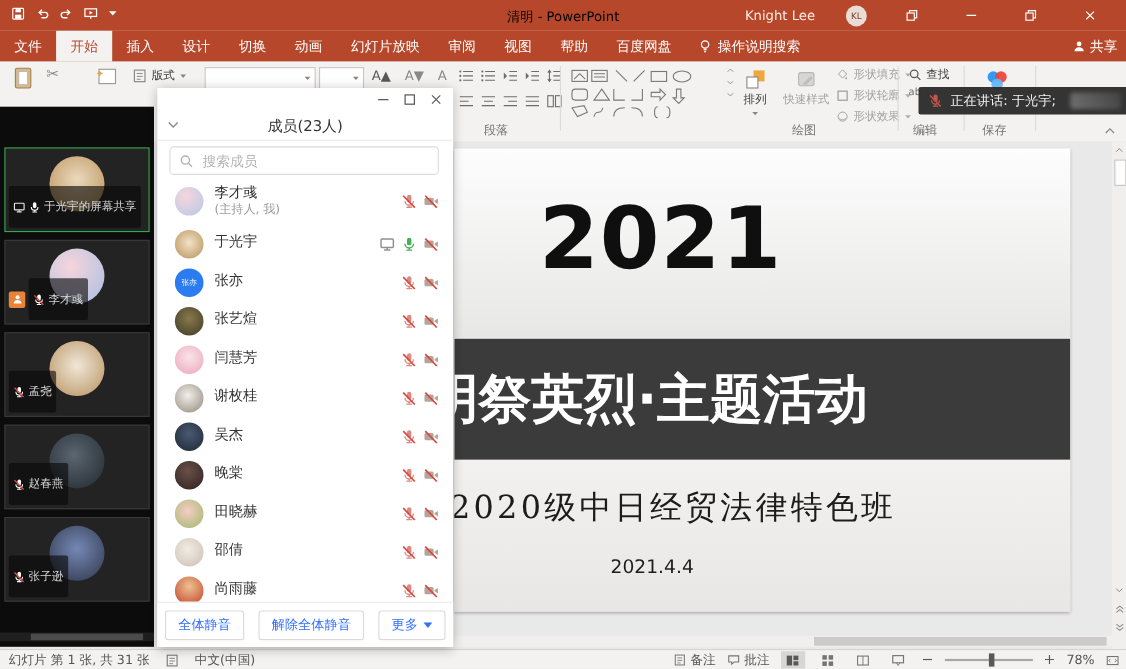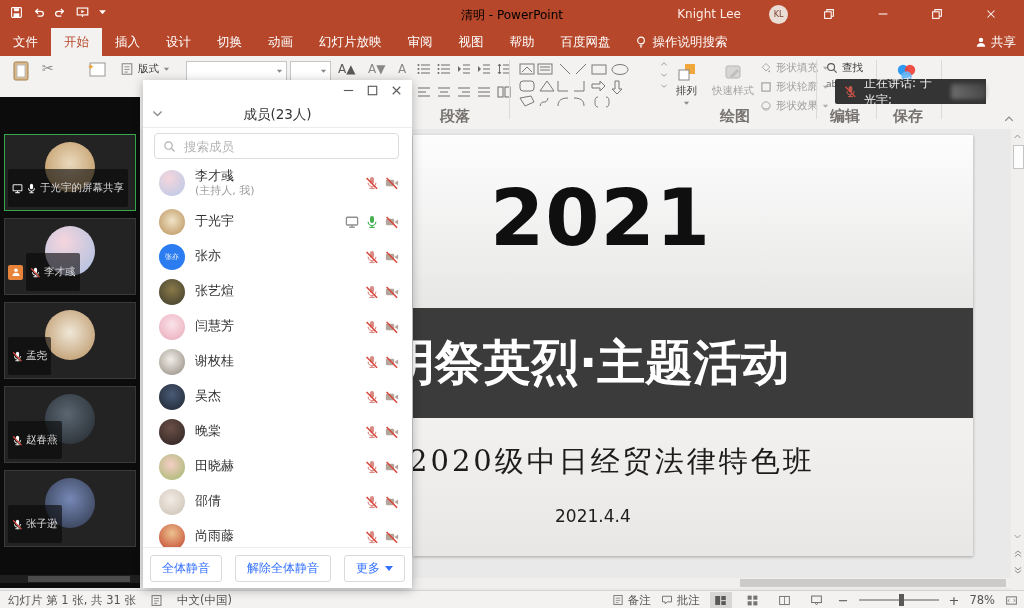--- a/index.html
+++ b/index.html
@@ -24,30 +24,30 @@
   
   #tabrow{position:absolute;left:0;top:28px;width:1024px;height:28px;background:#b7472a;display:flex;align-items:stretch;}
   .rtab{padding:0 13px;display:flex;align-items:center;font-size:12.5px;color:#fff;white-space:nowrap;}
   .rtab.active{background:#f3f2f1;color:#b7472a;}
   #tellme{display:flex;align-items:center;gap:5px;padding:0 10px;color:#fff;font-size:12.5px;}
   #share{position:absolute;right:8px;top:28px;height:28px;display:flex;align-items:center;gap:4px;color:#fff;font-size:12.5px;}
 
   
   #ribbon{position:absolute;left:0;top:56px;width:1024px;height:73px;background:#f3f2f1;border-bottom:1px solid #d2d0ce;}
   .rsep{position:absolute;top:4px;bottom:10px;width:1px;background:#dcdad8;}
-  .rgrouplabel{position:absolute;bottom:3px;font-size:15px;color:#767370;text-align:center;font-weight:bold;}
+  .rgrouplabel{position:absolute;bottom:3px;font-size:11px;color:#767370;text-align:center;}
   .rsmall{font-size:10.5px;color:#3b3a39;}
   .rsmall.dis{color:#a3a2a0;}
   .fontbox{position:absolute;height:18px;background:#fff;border:1px solid #c8c6c4;display:flex;align-items:center;justify-content:flex-end;padding-right:3px;color:#8a8886;font-size:8px;}
   .pico{width:16px;height:16px;display:inline-block;}
   .rrow{display:flex;gap:4px;align-items:center;}
   #collapse-ribbon{position:absolute;right:8px;bottom:4px;width:14px;height:12px;}
 
   
-  #toast{position:absolute;left:835px;top:79px;width:151px;height:25px;background:rgba(38,38,38,.93);
+  #toast{position:absolute;left:835px;top:79px;width:189px;height:25px;background:rgba(38,38,38,.93);
          display:flex;align-items:center;gap:7px;padding-left:9px;box-sizing:border-box;z-index:60;border-radius:2px 0 0 2px;color:#f0f0f0;font-size:12px;}
   #toast-blob{width:46px;height:15px;margin-left:6px;border-radius:3px;
               background:linear-gradient(60deg,rgba(170,170,170,.5),rgba(90,90,90,.4));filter:blur(2px);}
 
   
   #docarea{position:absolute;left:0;top:129px;width:1024px;height:461px;background:#e9e9e9;}
   #slide{position:absolute;left:413px;top:6px;width:560px;height:421px;background:#fff;overflow:hidden;
          box-shadow:0 1px 3px rgba(0,0,0,.3);}
   #band-top{position:absolute;left:0;top:0;width:560px;height:173px;background:linear-gradient(180deg,#fdfdfd,#e7e7e6);}
   #slide-year{position:absolute;left:77px;top:38px;font-size:78px;font-weight:800;color:#0f0f0f;letter-spacing:1px;}

